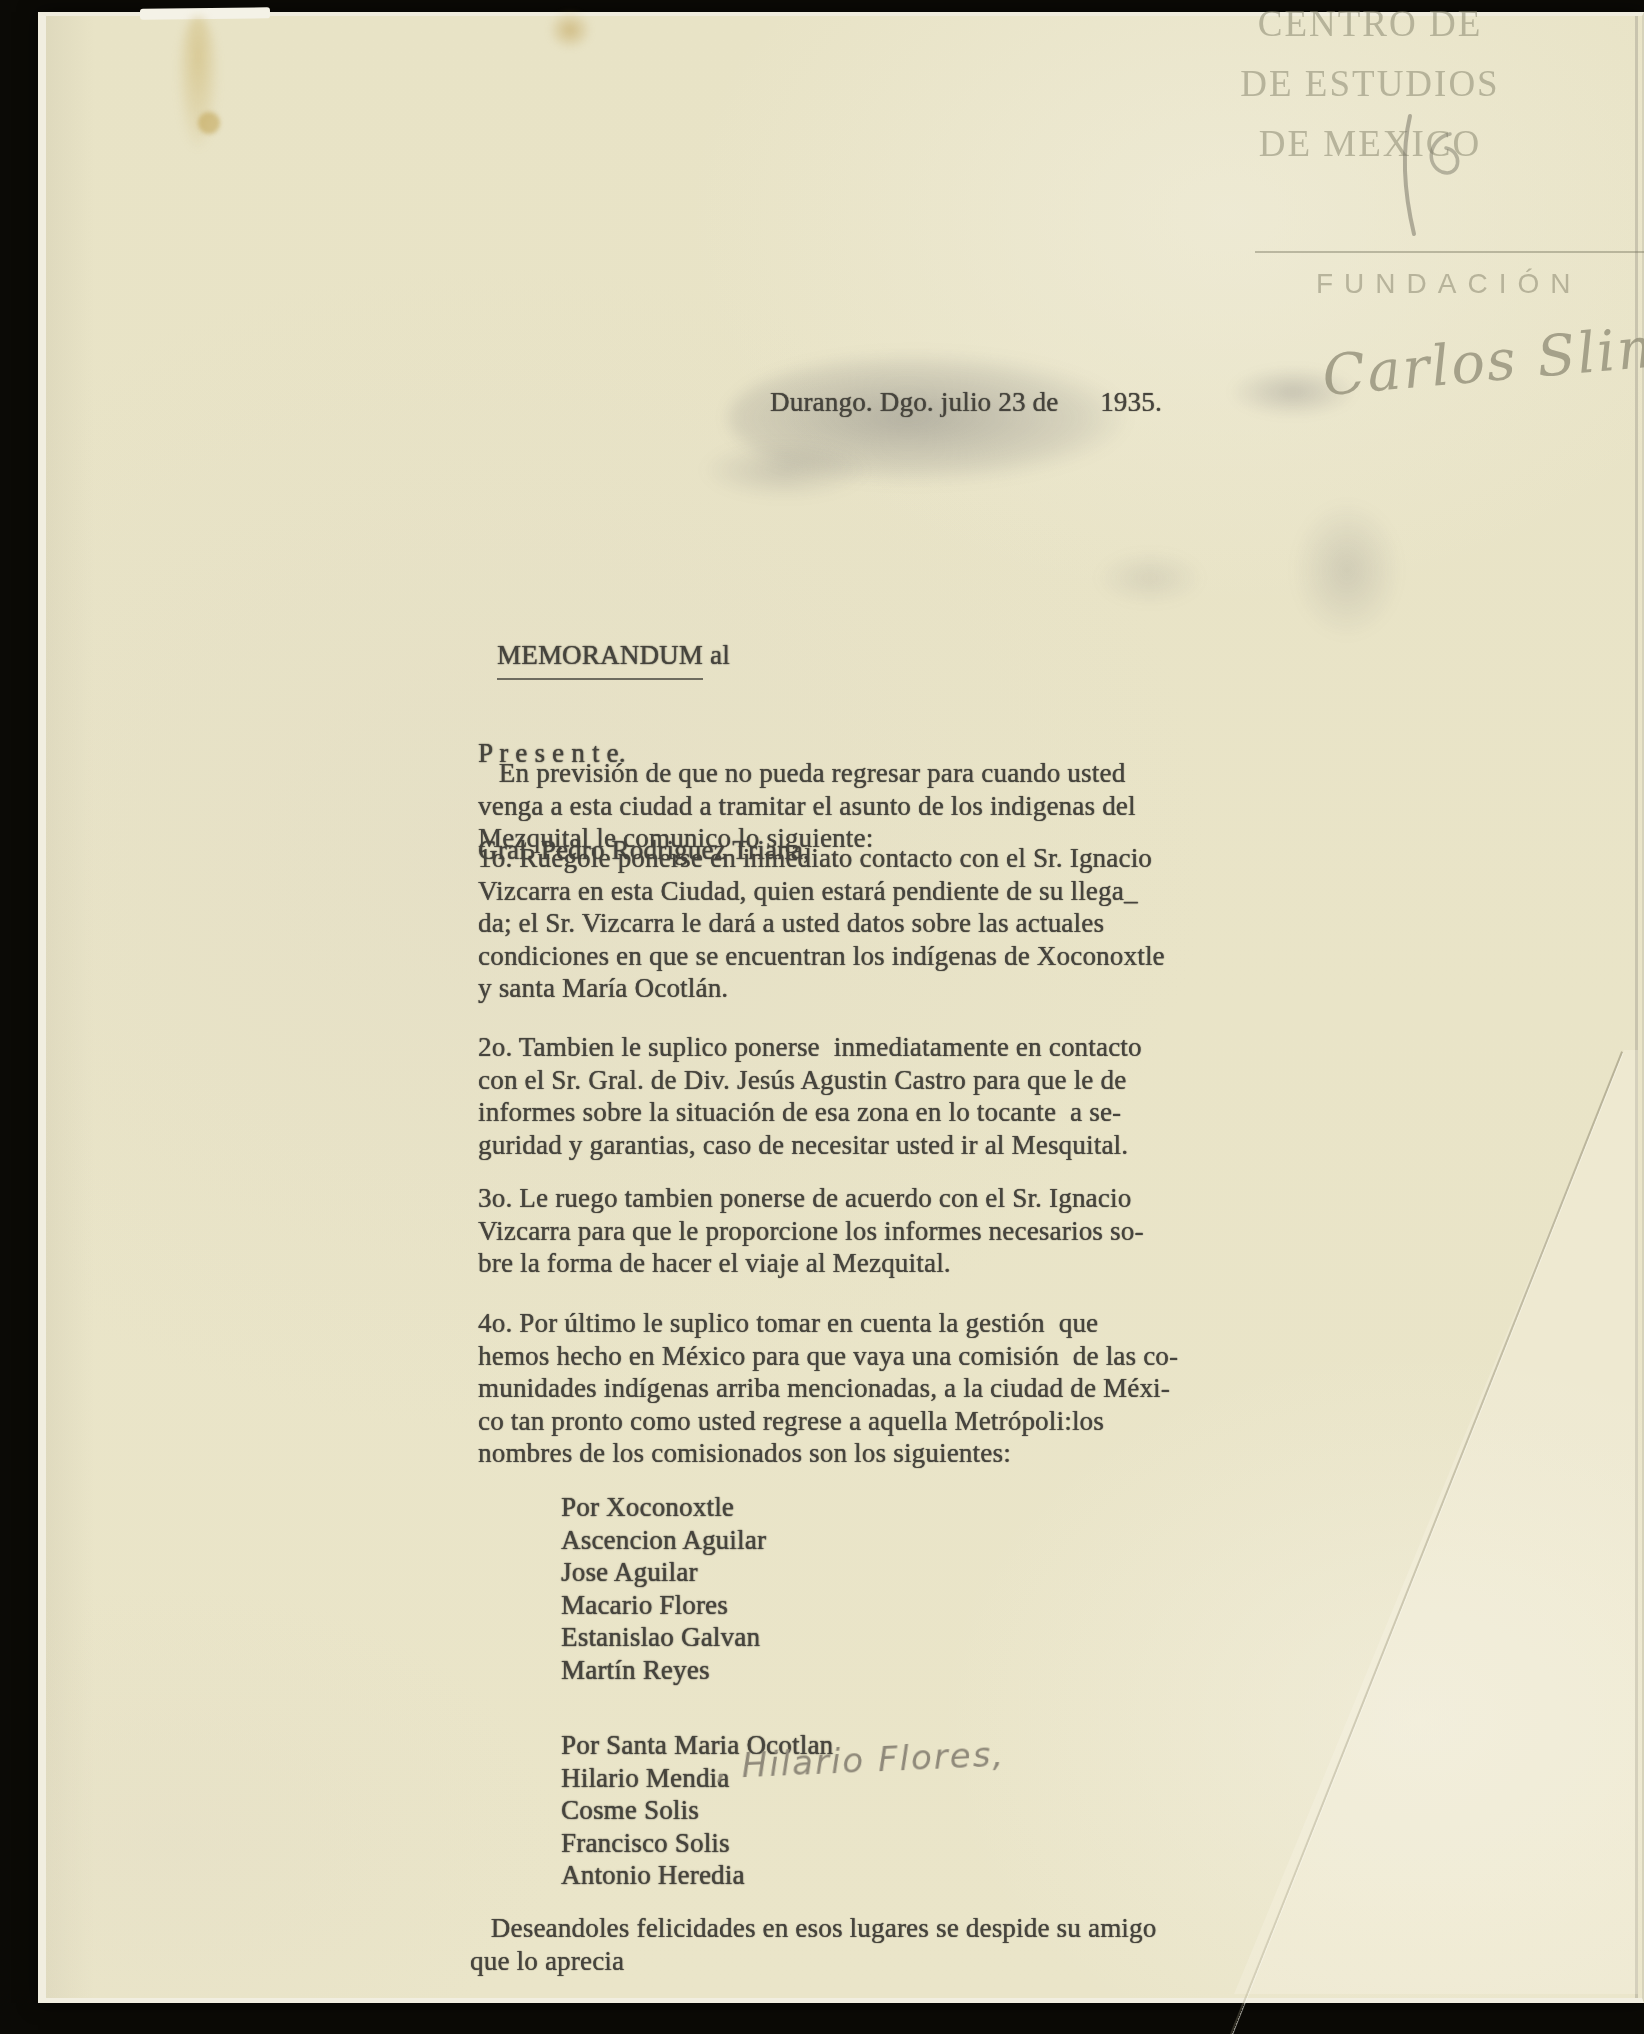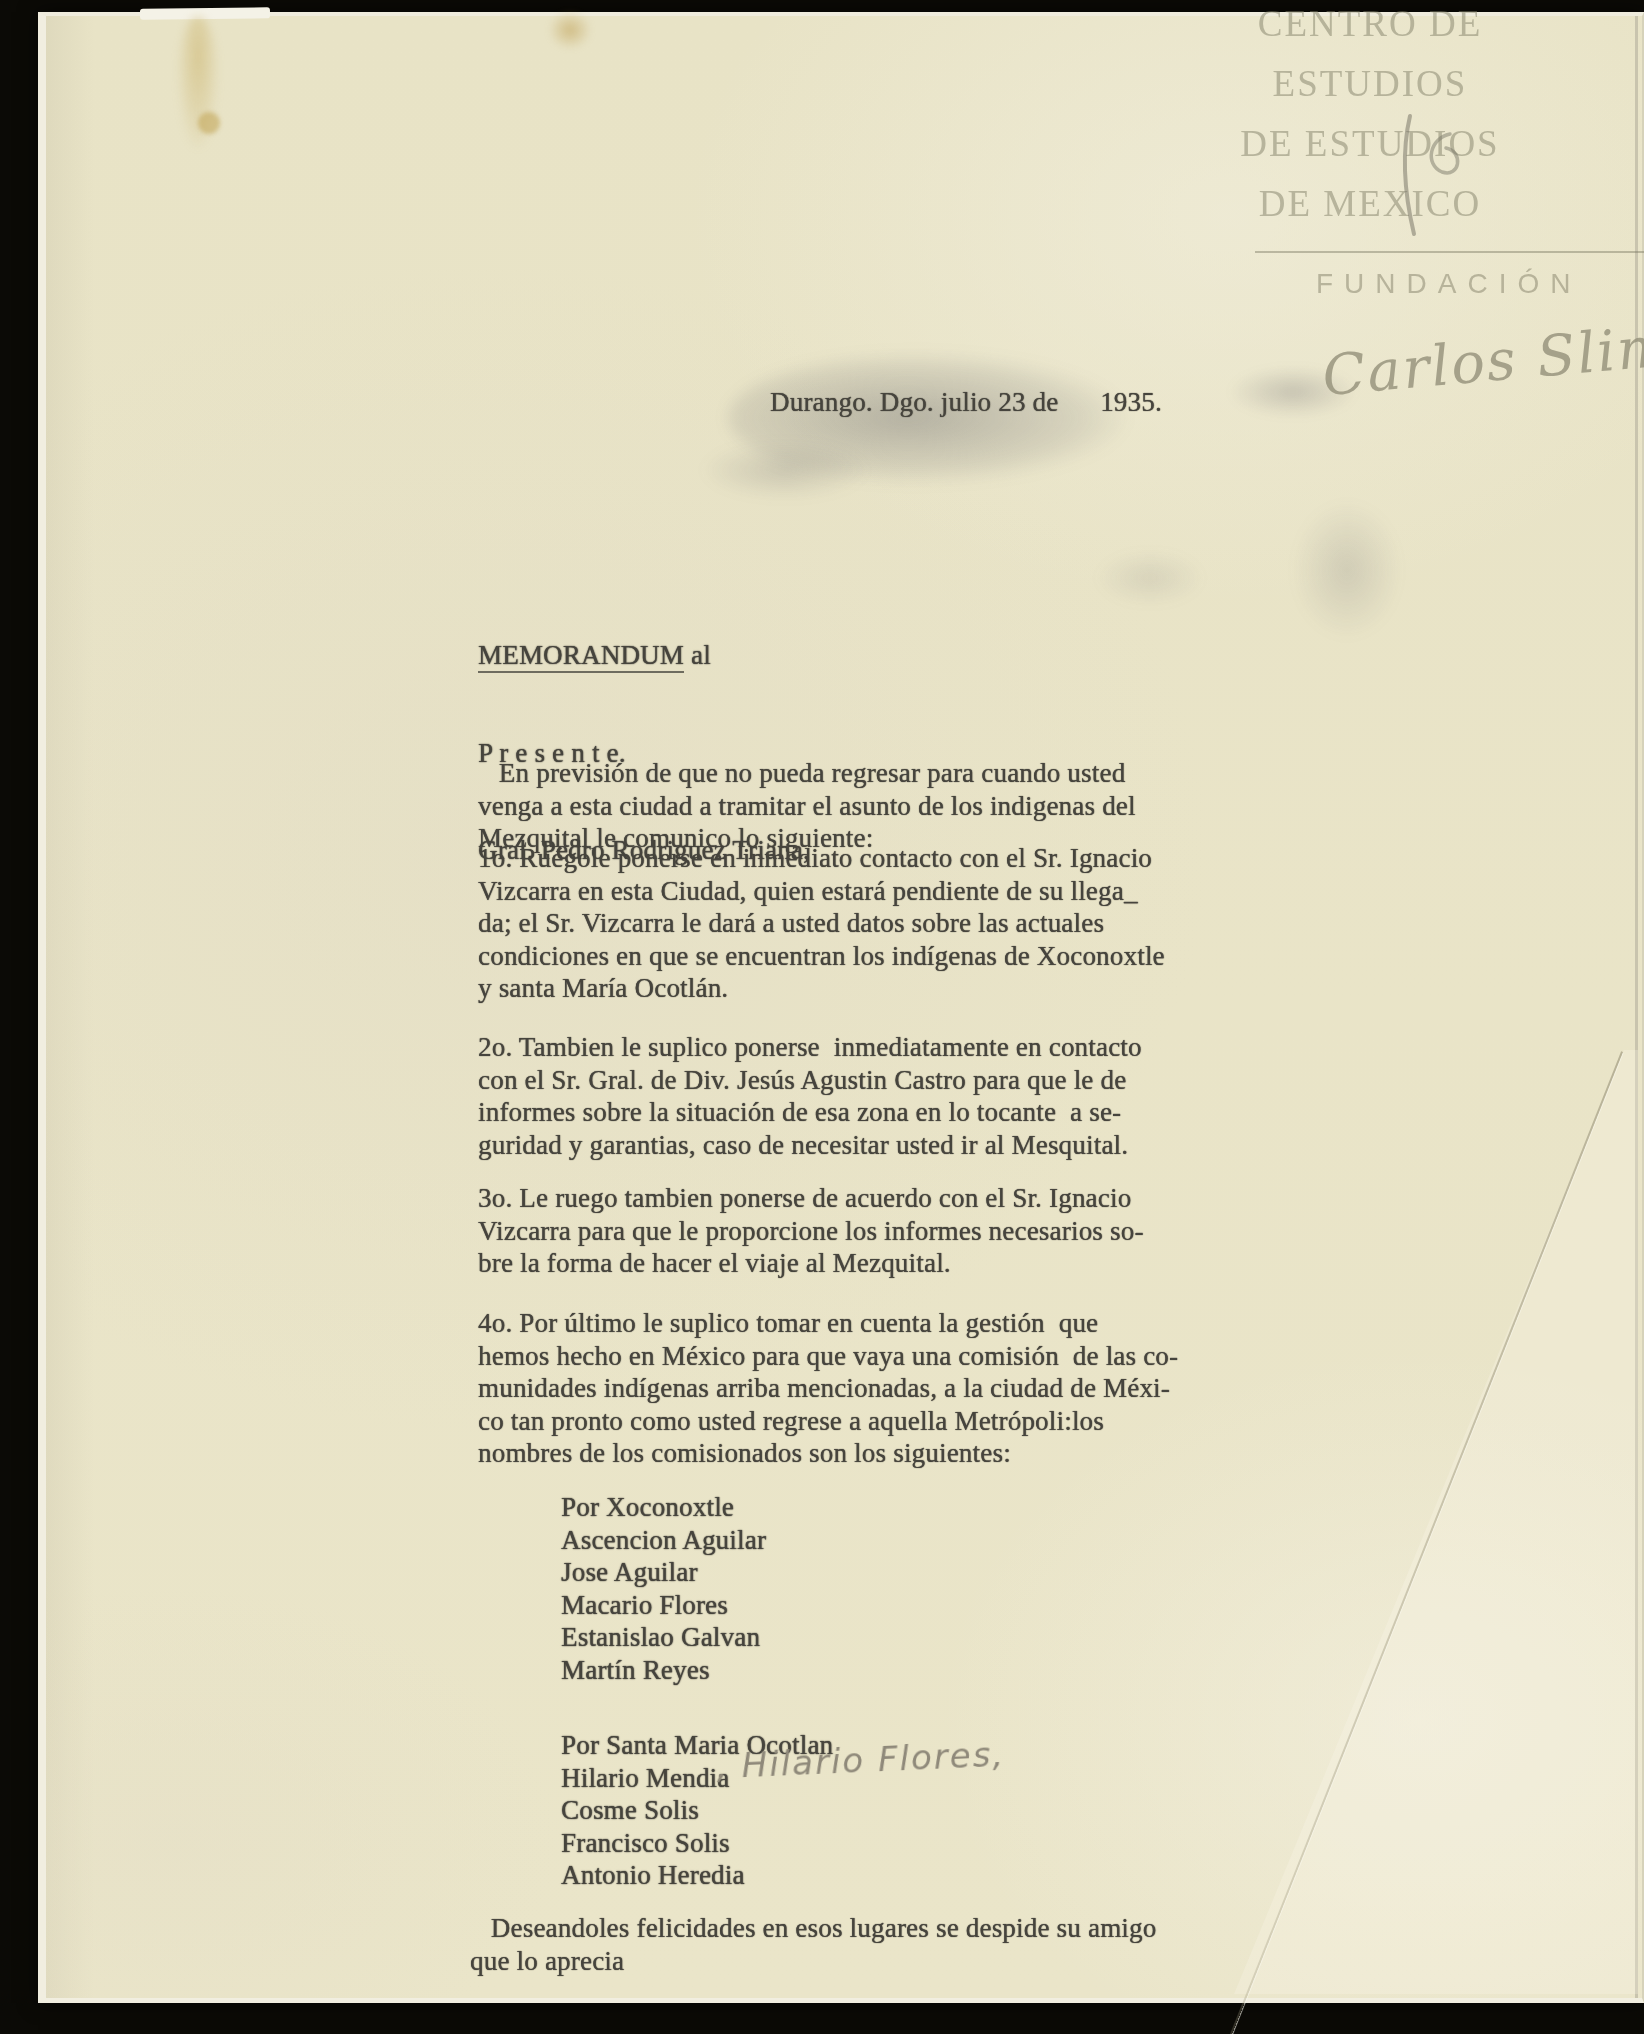--- a/index.html
+++ b/index.html
@@ -63,21 +63,21 @@
     font-size:28px;letter-spacing:11px;white-space:pre;color:rgba(140,137,113,.55);}
   .wm-sign{position:absolute;left:1322px;top:328px;font-family:"DejaVu Serif",serif;
     font-style:italic;font-size:56px;letter-spacing:2px;color:rgba(148,144,121,.8);
     transform:rotate(-5deg);white-space:pre;}
   
   .typed{position:absolute;font-family:Liberation Serif, serif;
     font-size:27px;line-height:32.5px;letter-spacing:.2px;color:#46443d;white-space:pre;
     text-shadow:0 0 1px rgba(70,68,60,.9), .5px .4px .8px rgba(70,68,60,.45);
     filter:blur(.3px);}
   .dark{text-shadow:0 0 1.4px rgba(60,58,52,.95), .5px .4px 1px rgba(60,58,52,.5);}
-  .underl{border-bottom:2px solid rgba(70,68,60,.75);padding-bottom:1px;}
+  .underl{border-bottom:2px solid rgba(70,68,60,.75);padding-bottom:8px;margin-left:19px;}
   
   .handnote{position:absolute;left:716px;top:1740px;font-family:"DejaVu Sans",sans-serif;
     font-style:italic;font-size:34px;letter-spacing:2px;color:#8f897a;white-space:pre;
     transform:rotate(-2.5deg);filter:blur(.2px);}
   .pencil{position:absolute;left:1384px;top:112px;}
 </style>
 </head>
 <body>
 
 <div class="paper">
@@ -89,21 +89,20 @@
 <div class="blot b-date2"></div>
 <div class="blot b-1935"></div>
 <div class="blot b-mid"></div>
 <div class="blot b-memo"></div>
 <div class="blot y-streak"></div>
 <div class="blot y-dot"></div>
 <div class="blot y-top"></div>
 
 <div class="wm-org">
   <div>CENTRO DE</div>
-  <div>ESTUDIOS</div>
   <div>DE ESTUDIOS</div>
   <div>DE MEXICO</div>
 </div>
 <div class="wm-rule"></div>
 <div class="wm-fund">FUNDACIÓN</div>
 <div class="wm-sign">Carlos Slim</div>
 
 <svg class="pencil" width="96" height="130" viewBox="0 0 96 130">
   <path d="M26,4 C18,38 20,80 30,122" fill="none" stroke="#7b7969" stroke-width="4" stroke-linecap="round" opacity="0.55"></path>
   <path d="M66,22 C46,26 40,52 58,60 C76,66 80,40 62,36" fill="none" stroke="#7b7969" stroke-width="3.5" stroke-linecap="round" opacity="0.5"></path>

